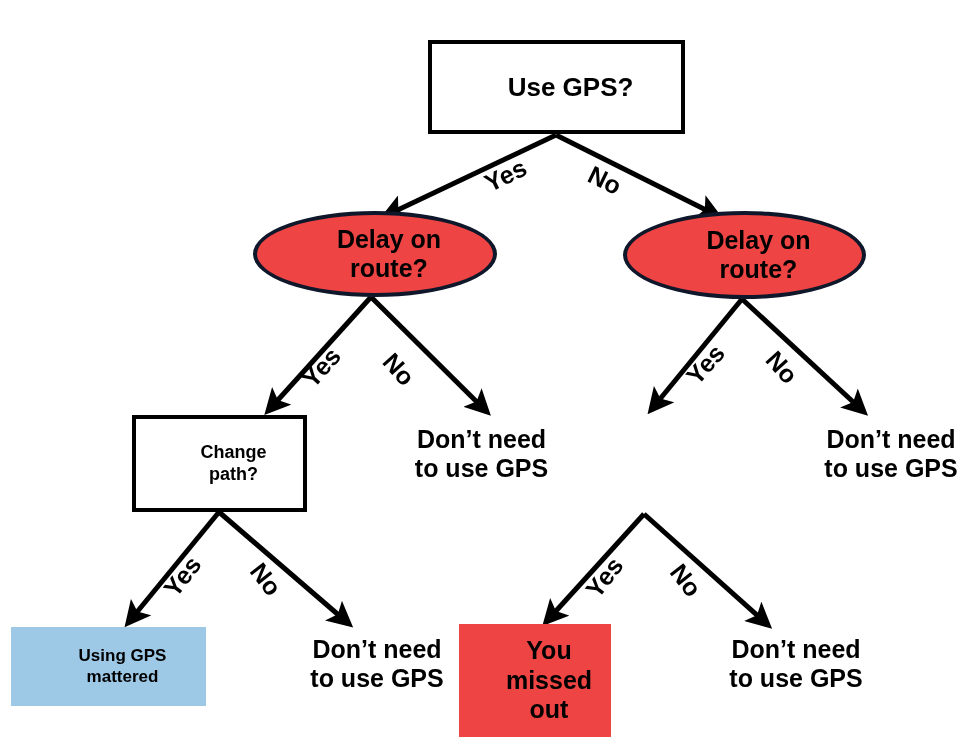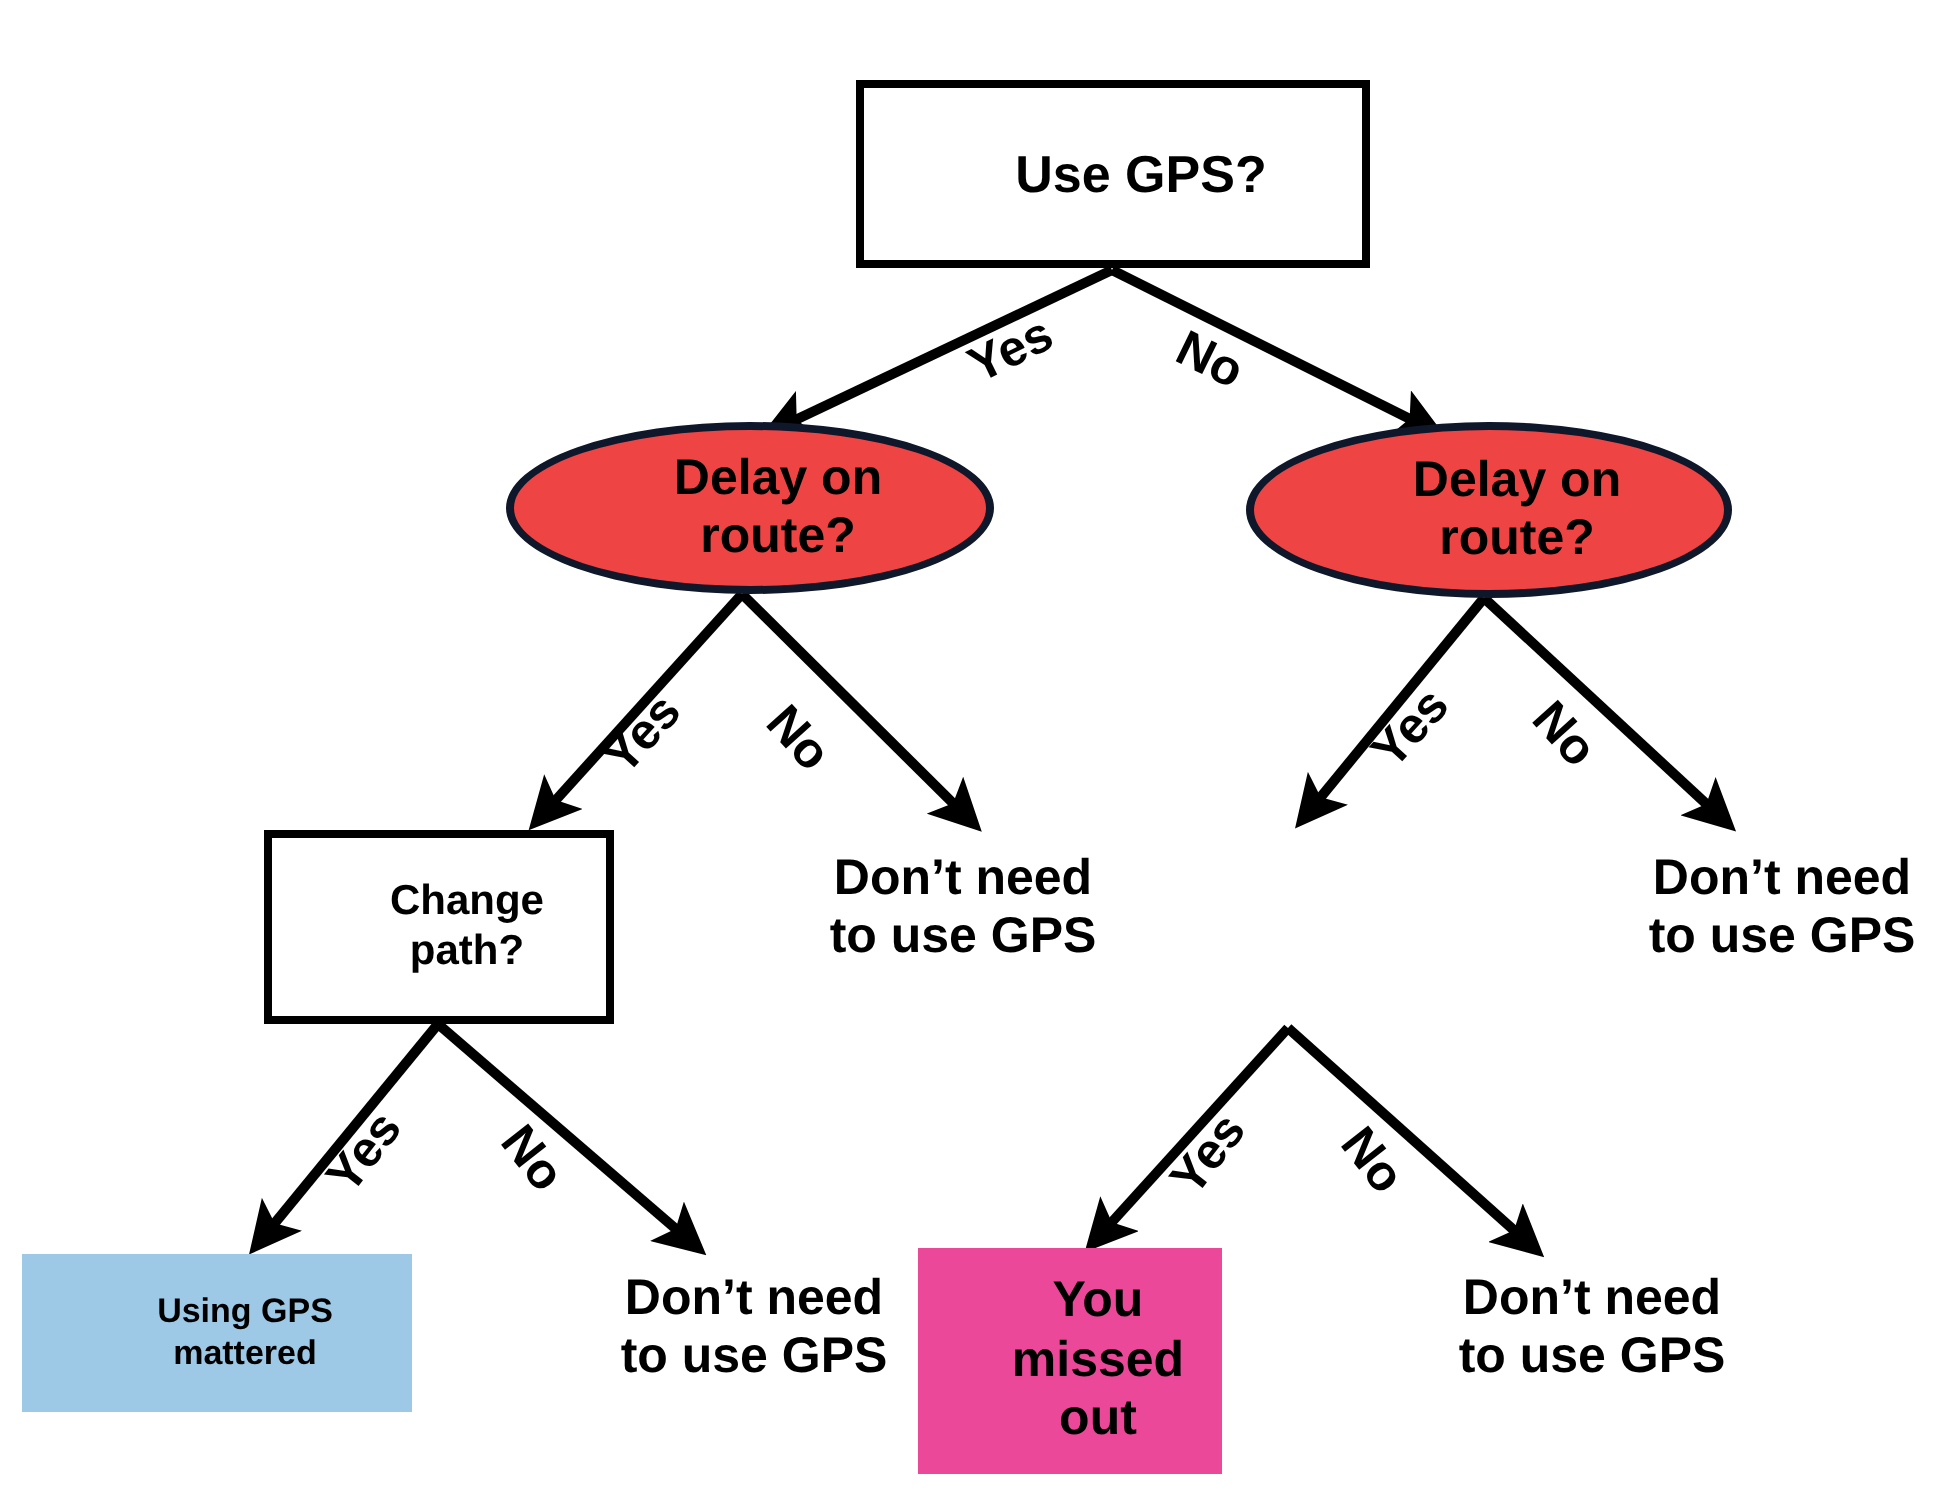--- a/index.html
+++ b/index.html
@@ -48,21 +48,21 @@
     border: 4px solid #0f172a;
     background: #ef4444;
     border-radius: 50%;
   }
   .node-fill-blue {
     border: none;
     background: #9dc9e6;
   }
   .node-fill-pink {
     border: none;
-    background: #ec4899;
+    background: #ef4444;
   }
   .node-plain {
     border: none;
     background: transparent;
   }
   .edge-label {
     position: absolute;
     color: #000000;
     font-weight: bold;
     font-size: 25px;
@@ -103,21 +103,21 @@
   <div class="node node-ellipse" style="left:253px; top:211px; width:244px; height:86px; font-size:25px;">
     <span>Delay on
 route?</span>
   </div>
 
   <div class="node node-ellipse" style="left:623px; top:211px; width:243px; height:88px; font-size:25px;">
     <span>Delay on
 route?</span>
   </div>
 
-  <div class="node node-rect" style="left:132px; top:415px; width:175px; height:97px; font-size:21px;">
+  <div class="node node-rect" style="left:132px; top:415px; width:175px; height:97px; font-size:18px;">
     <span>Change
 path?</span>
   </div>
 
 
   <div class="node node-plain" style="left:386px; top:418px; width:163px; height:72px; font-size:25px;">
     <span>Don’t need
 to use GPS</span>
   </div>
 

